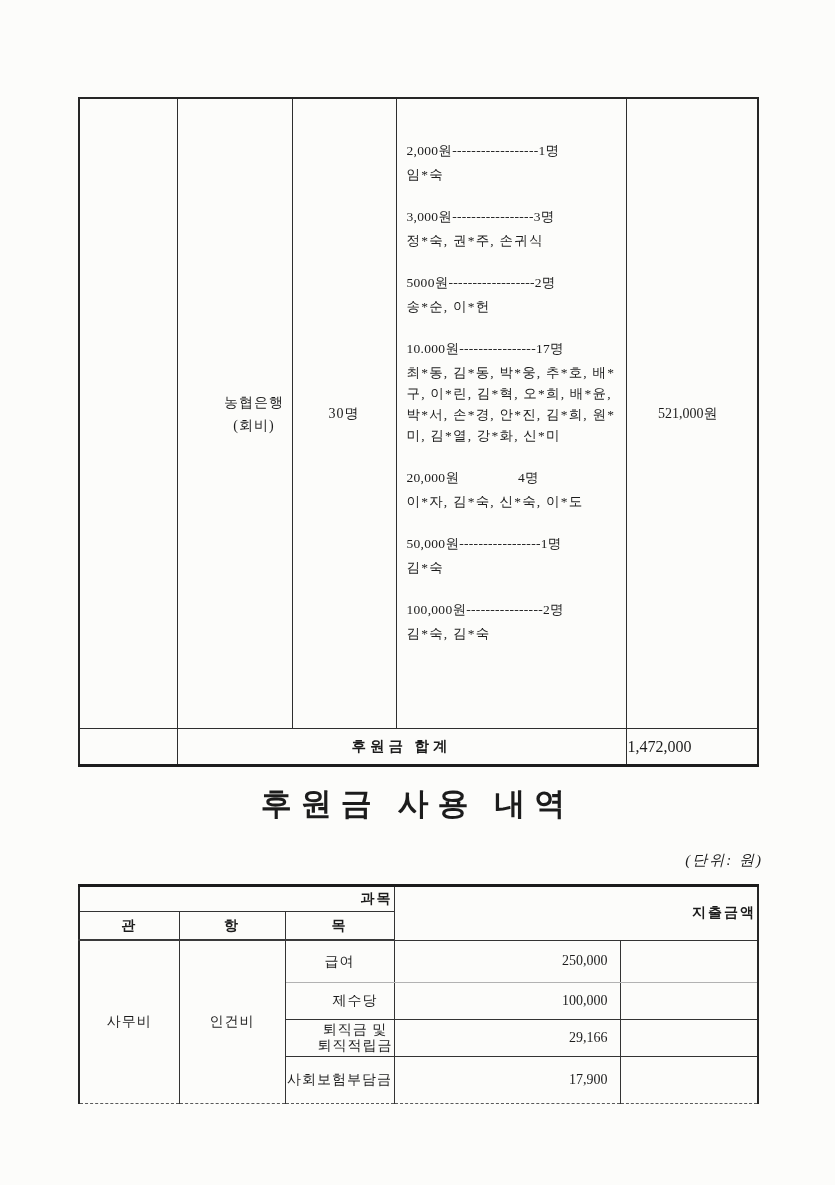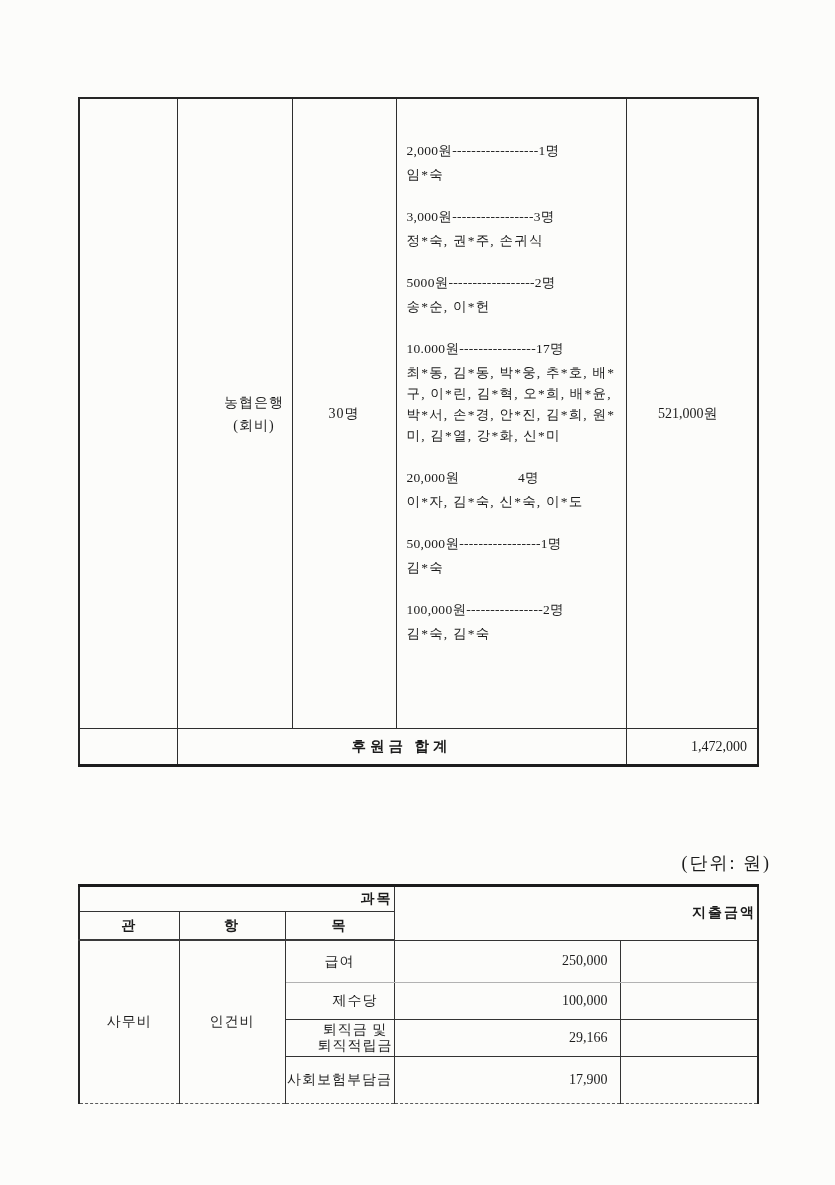--- a/index.html
+++ b/index.html
@@ -22,30 +22,30 @@
   .t1 .cell-count{text-align:center;font-size:14px;letter-spacing:1px;}
   .t1 .cell-details{vertical-align:top;padding:41px 6px 0 10px;}
   .t1 .cell-amount{text-align:center;padding-right:9px;font-size:14px;}
   .grp{margin-bottom:21px;}
   .tier{font-size:13.5px;line-height:21px;white-space:pre-wrap;letter-spacing:.3px;}
   .names{font-size:13.5px;line-height:21px;margin-top:3px;letter-spacing:1.2px;}
   .t1 .row-total td{
     height:33px;border-top:1.4px dashed #8d8d8d;
   }
   .total-label{text-align:center;font-weight:bold;font-size:14.5px;letter-spacing:4px;}
-  .total-amount{text-align:right;padding-right:10px;font-size:14px;margin-left:48px;}
+  .total-amount{padding-right:10px;font-size:16px;margin-left:48px;}
 
   
   .title{
     position:absolute;left:0;top:783px;width:100%;margin:0;
     text-align:center;font-size:31px;font-weight:bold;letter-spacing:9px;
   }
   .unit{
-    position:absolute;top:851px;right:64px;
-    font-size:18px;letter-spacing:2px;
+    position:absolute;top:851px;right:72px;
+    font-size:15px;letter-spacing:2px;font-style:italic;
   }
 
   
   .t2{
     position:absolute;left:78px;top:884px;width:679px;
     border:2px solid #262626;border-top:3.5px solid #1b1b1b;
     border-bottom:1.4px dashed #5a5a5a;
   }
   .t2 td{border:1.4px solid #333;}
   .t2 .hrow1 td{height:22px;text-align:right;font-weight:bold;font-size:14px;letter-spacing:2px;}
@@ -117,20 +117,21 @@
         <td class="cell-amount">521,000원</td>
       </tr>
       <tr class="row-total">
         <td class="cell-empty"></td>
         <td colspan="3" class="total-label">후원금 합계</td>
         <td class="total-amount">1,472,000</td>
       </tr>
     </tbody>
   </table>
 
+  <h1 class="title">후원금 사용 내역</h1>
   <div class="unit">(단위: 원)</div>
 
   <table class="t2">
     <colgroup>
       <col style="width:100px">
         <col style="width:106px">
         <col style="width:109px">
       <col style="width:226px">
         <col style="width:138px">
     </colgroup>

